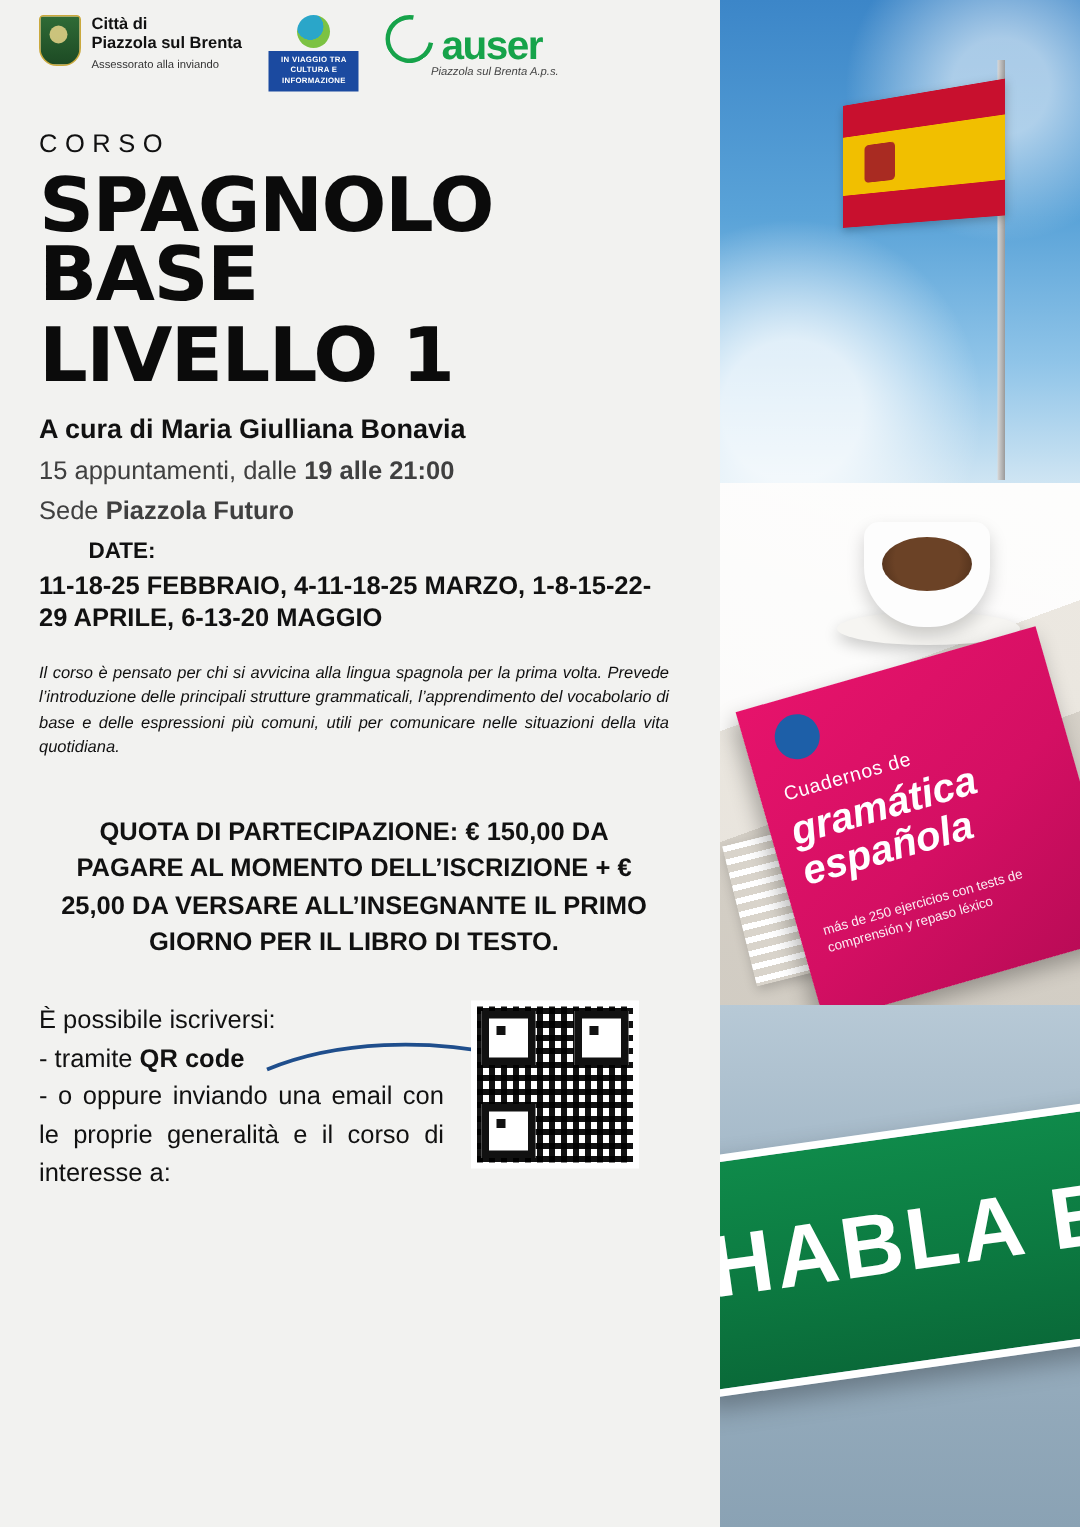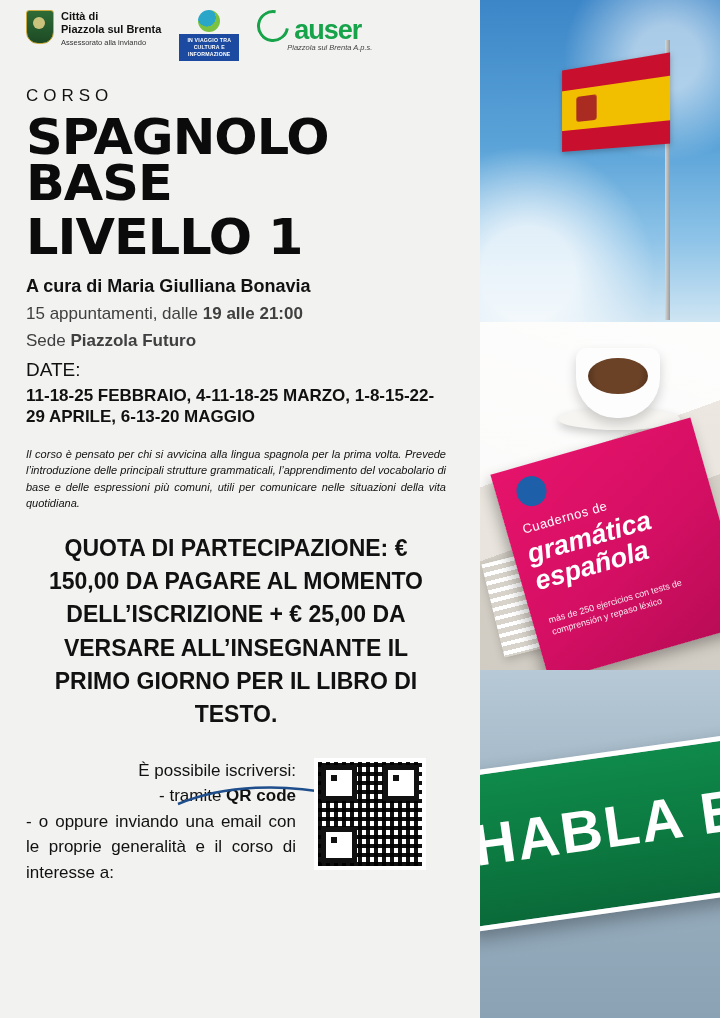--- a/index.html
+++ b/index.html
@@ -340,23 +340,24 @@
     color: #111;
   }
   .meta {
     margin-top: 7px;
     font-size: 17px;
     color: #404040;
   }
   .meta b { font-weight: bold; }
   .dates-label {
     margin-top: 8px;
-    font-size: 19px;
-    font-weight: normal;
-    color: #111;
+    font-size: 15px;
+    font-weight: bold;
+    color: #111;
+    margin-left: 33px;
   }
   .dates {
     margin-top: 4px;
     font-size: 17px;
     font-weight: bold;
     color: #111;
     line-height: 1.25;
     max-width: 420px;
   }
 
@@ -364,42 +365,41 @@
     margin-top: 18px;
     font-size: 11px;
     font-style: italic;
     color: #111;
     line-height: 1.5;
     text-align: justify;
     max-width: 420px;
   }
 
   .fee {
-    margin-top: 20px;
-    font-size: 23px;
+    margin-top: 36px;
+    font-size: 17px;
     font-weight: bold;
     color: #111;
     line-height: 1.45;
     text-align: center;
     max-width: 420px;
     padding: 0 8px;
     box-sizing: border-box;
   }
 
   .enroll {
     margin-top: 26px;
     position: relative;
     max-width: 430px;
   }
   .enroll-line {
     font-size: 17px;
     color: #111;
     line-height: 1.5;
     max-width: 270px;
-    text-align: right;
   }
   .enroll-line.justify {
     text-align: justify;
   }
   .enroll-line b { font-weight: bold; }
 
   .qr {
     position: absolute;
     right: 28px;
     top: 0;

